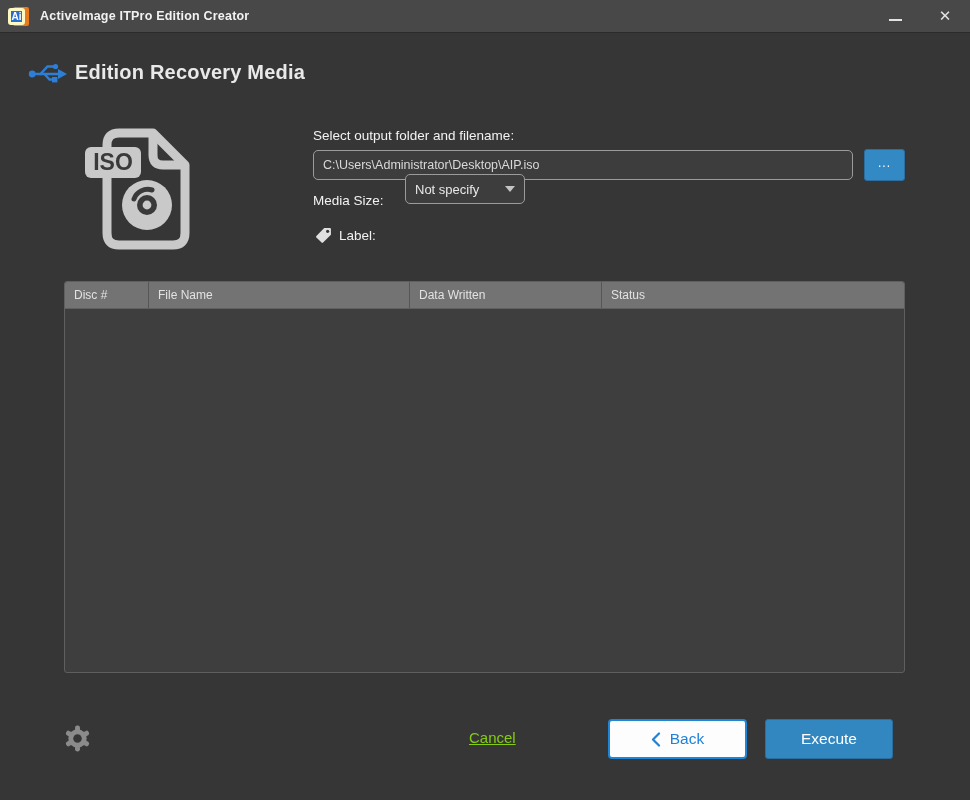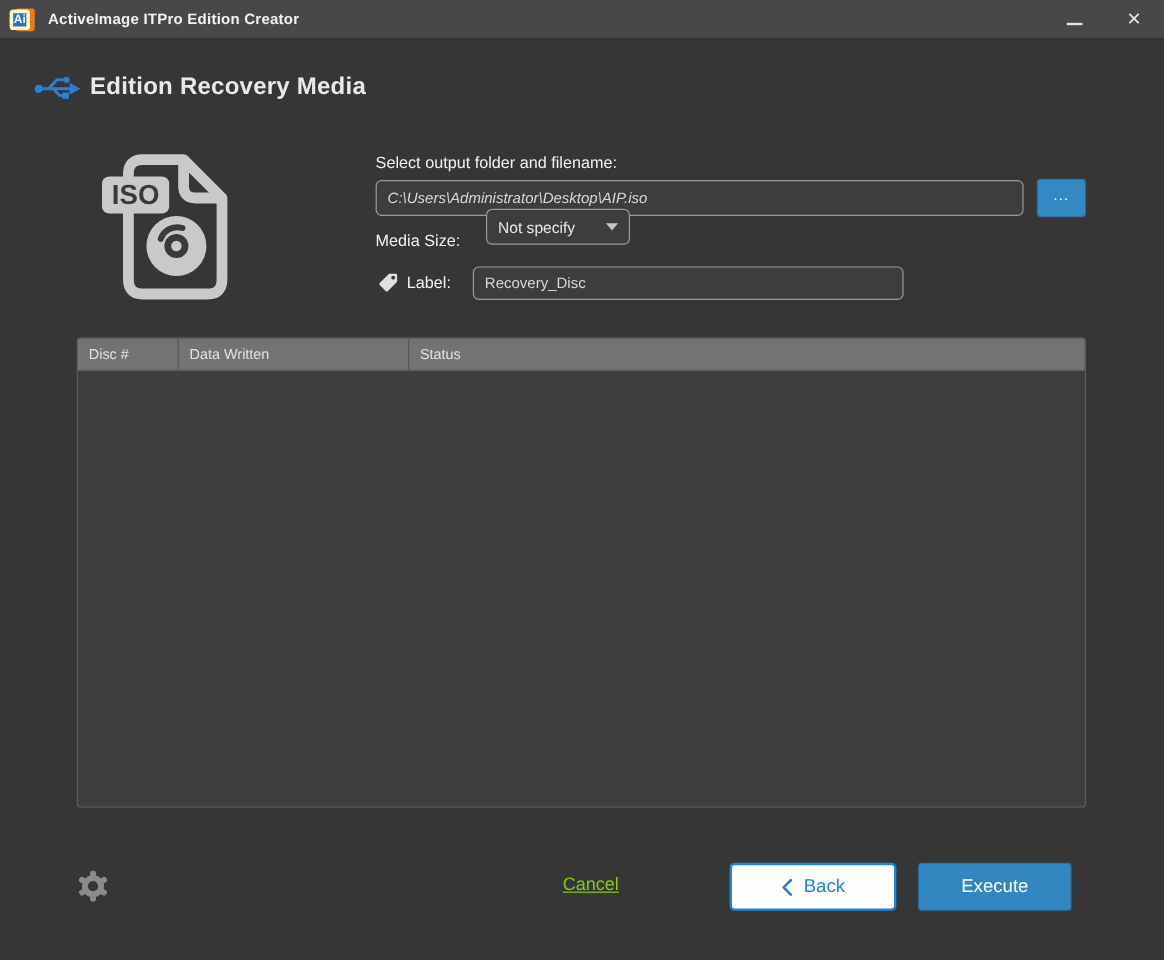--- a/index.html
+++ b/index.html
@@ -42,21 +42,21 @@
   .form-label { position:absolute; color:#f2f2f2; font-size:13.5px; }
   .lbl-output { left:313px; top:128px; }
   .lbl-media  { left:313px; top:193px; }
   .lbl-label  { left:339px; top:228px; }
 
   .txt-input {
     background:#3d3d3d; border:1px solid #9b9b9b; border-radius:5px;
     color:#d9d9d9; font-size:12.5px; font-family:"Liberation Sans", sans-serif;
     padding:0 9px; outline:none;
   }
-  .inp-path  { position:absolute; left:313px; top:150px; width:540px; height:30px;font-style:italic; }
+  .inp-path  { position:absolute; left:313px; top:150px; width:540px; height:30px; }
   .inp-label { position:absolute; left:394px; top:222px; width:359px; height:28px; }
 
   .browse-btn {
     position:absolute; left:864px; top:149px; width:41px; height:32px;
     background:#3389c4; border:1px solid #2a6f9f; border-radius:3px;
     color:#fff; font-size:12px; letter-spacing:1px; line-height:26px; text-align:center; cursor:pointer;
     font-family:"Liberation Sans", sans-serif;
   }
 
   .select-box {
@@ -158,25 +158,25 @@
   <div class="select-box">
     <span class="value">Not specify</span>
     <span class="caret-down"></span>
   </div>
 
   <svg class="tag-icon" viewBox="0 0 16 16">
     <path d="M8.7,1 H14 a1,1 0 0 1 1,1 V7.3 L7.6,14.7 a1,1 0 0 1 -1.4,0 L1.3,9.8 a1,1 0 0 1 0,-1.4 Z" fill="#e0e0e0"></path>
     <circle cx="11.9" cy="4.1" r="1.5" fill="#363636"></circle>
   </svg>
   <div class="form-label lbl-label">Label:</div>
-  <input class="txt-input inp-label" type="text" value="Recovery_Disc" style="">
 
   <div class="grid">
     <div class="grid-header">
       <div class="cell c-disc">Disc #</div>
+      <div class="cell c-file">File Name</div>
       <div class="cell c-data">Data Written</div>
       <div class="cell c-status">Status</div>
     </div>
     <div class="grid-body"></div>
   </div>
 
   <svg class="gear-icon" viewBox="0 0 24 24">
     <g fill="#8b8b8b">
       <rect x="10.1" y="2" width="3.8" height="20" rx="1.6"></rect>
       <rect x="10.1" y="2" width="3.8" height="20" rx="1.6" transform="rotate(60 12 12)"></rect>

